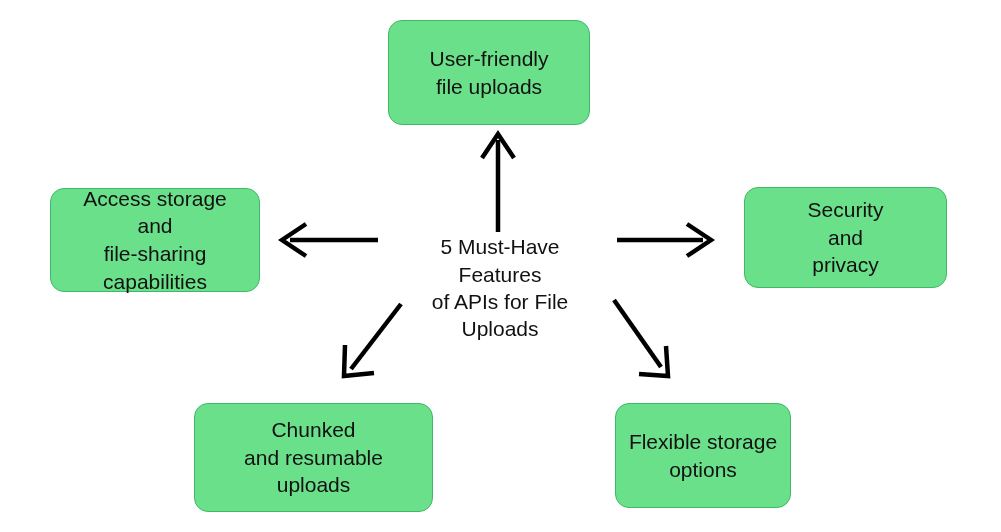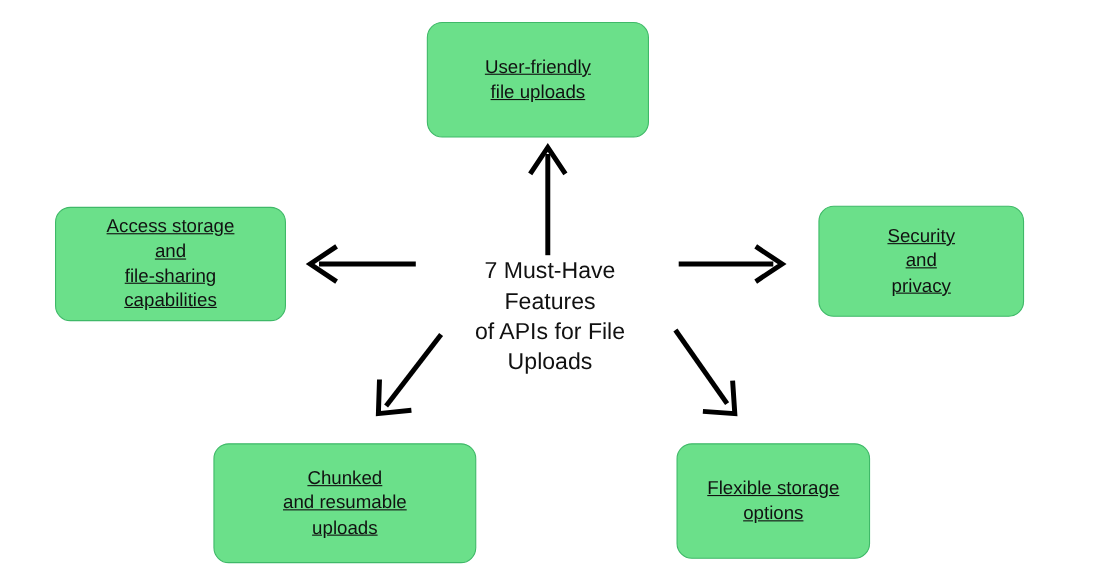--- a/index.html
+++ b/index.html
@@ -30,41 +30,40 @@
     position: absolute;
     box-sizing: border-box;
     background: #6be08a;
     border: 1.5px solid #3fb968;
     border-radius: 14px;
     display: flex;
     align-items: center;
     justify-content: center;
     text-align: center;
     color: #111111;
-    font-size: 17px;
+    font-size: 21px;
     line-height: 1.32;
     white-space: pre-line;
     padding: 4px 8px;
-    text-decoration: underline;
   }
   .hub {
     position: absolute;
     text-align: center;
     color: #111111;
     font-size: 21px;
     line-height: 1.30;
     white-space: pre-line;
     display: flex;
     align-items: center;
     justify-content: center;
   }
   
   #node-top      { left: 388px; top: 20px;  width: 202px; height: 105px; }
   #node-left     { left: 50px;  top: 188px; width: 210px; height: 104px; }
-  #node-right    { left: 744px; top: 187px; width: 187px; height: 101px; }
+  #node-right    { left: 744px; top: 187px; width: 203px; height: 101px; }
   #node-bottom-left  { left: 194px; top: 403px; width: 239px; height: 109px; }
   #node-bottom-right { left: 615px; top: 403px; width: 176px; height: 105px; }
   #hub-center    { left: 398px; top: 222px; width: 204px; height: 132px; }
 </style>
 </head>
 <body>
 
 <div id="canvas">
 
   <svg id="arrow-layer" viewBox="0 0 1001 532" width="1001" height="532" xmlns="http://www.w3.org/2000/svg">
@@ -107,18 +106,18 @@
 and
 privacy</div>
 
   <div class="node" id="node-bottom-left">Chunked
 and resumable
 uploads</div>
 
   <div class="node" id="node-bottom-right">Flexible storage
 options</div>
 
-  <div class="hub" id="hub-center">7 Must-Have
+  <div class="hub" id="hub-center">5 Must-Have
 Features
 of APIs for File
 Uploads</div>
 
 </div>
 
 </body></html>

